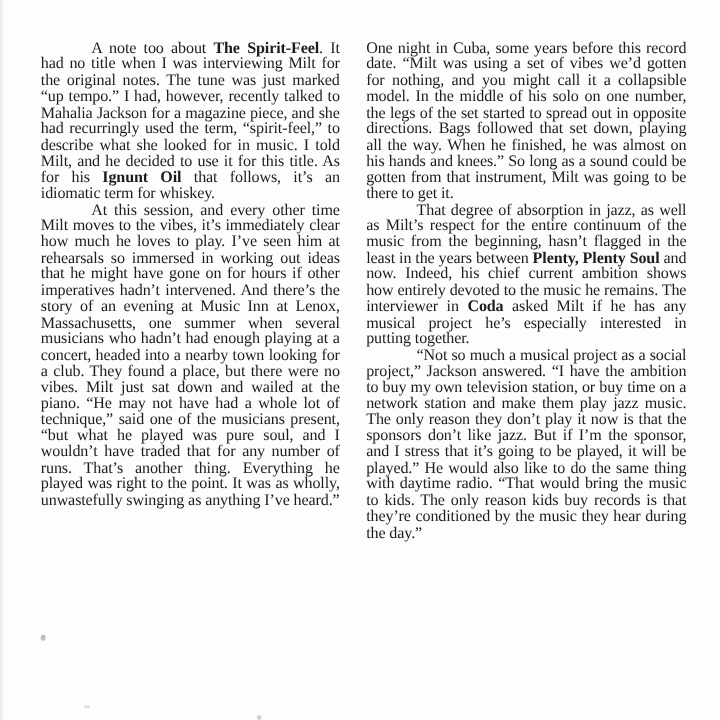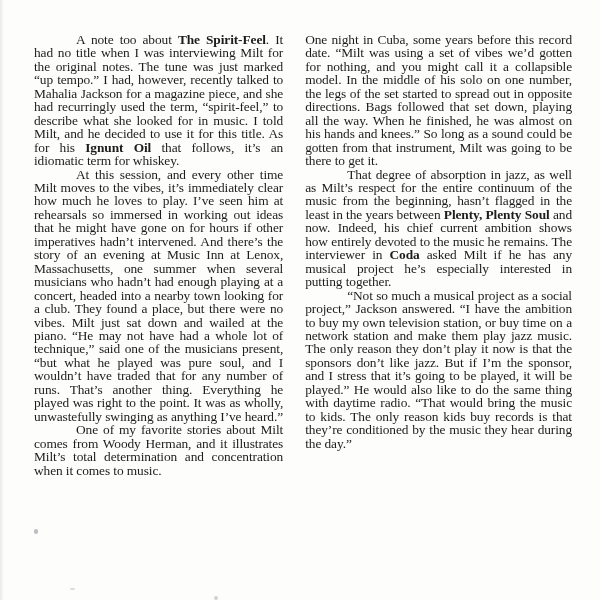--- a/index.html
+++ b/index.html
@@ -49,21 +49,20 @@
 </style>
 </head>
 <body>
 
 <div class="page" style="background: rgb(253, 253, 252); color: rgb(28, 28, 28);">
   <div class="scan-edge"></div>
   <div class="columns">
     <div class="col col-left">
         <p class="para indent"><span class="">A note too about </span><span class="b">The Spirit-Feel</span><span class="">. It had no title when I was interviewing Milt for the original notes. The tune was just marked “up tempo.” I had, however, recently talked to Mahalia Jackson for a magazine piece, and she had recurringly used the term, “spirit-feel,” to describe what she looked for in music. I told Milt, and he decided to use it for this title. As for his </span><span class="b">Ignunt Oil</span><span class=""> that follows, it’s an idiomatic term for whiskey.</span></p>
         <p class="para indent"><span class="">At this session, and every other time Milt moves to the vibes, it’s immediately clear how much he loves to play. I’ve seen him at rehearsals so immersed in working out ideas that he might have gone on for hours if other imperatives hadn’t intervened. And there’s the story of an evening at Music Inn at Lenox, Massachusetts, one summer when several musicians who hadn’t had enough playing at a concert, headed into a nearby town looking for a club. They found a place, but there were no vibes. Milt just sat down and wailed at the piano. “He may not have had a whole lot of technique,” said one of the musicians present, “but what he played was pure soul, and I wouldn’t have traded that for any number of runs. That’s another thing. Everything he played was right to the point. It was as wholly, unwastefully swinging as anything I’ve heard.”</span></p>
-        <p class="para indent"><span class="">One of my favorite stories about Milt comes from Woody Herman, and it illustrates Milt’s total determination and concentration when it comes to music.</span></p>
       </div>
     <div class="col col-right">
         <p class="para"><span class="">One night in Cuba, some years before this record date. “Milt was using a set of vibes we’d gotten for nothing, and you might call it a collapsible model. In the middle of his solo on one number, the legs of the set started to spread out in opposite directions. Bags followed that set down, playing all the way. When he finished, he was almost on his hands and knees.” So long as a sound could be gotten from that instrument, Milt was going to be there to get it.</span></p>
         <p class="para indent"><span class="">That degree of absorption in jazz, as well as Milt’s respect for the entire continuum of the music from the beginning, hasn’t flagged in the least in the years between </span><span class="b">Plenty, Plenty Soul</span><span class=""> and now. Indeed, his chief current ambition shows how entirely devoted to the music he remains. The interviewer in </span><span class="b">Coda</span><span class=""> asked Milt if he has any musical project he’s especially interested in putting together.</span></p>
         <p class="para indent"><span class="">“Not so much a musical project as a social project,” Jackson answered. “I have the ambition to buy my own television station, or buy time on a network station and make them play jazz music. The only reason they don’t play it now is that the sponsors don’t like jazz. But if I’m the sponsor, and I stress that it’s going to be played, it will be played.” He would also like to do the same thing with daytime radio. “That would bring the music to kids. The only reason kids buy records is that they’re conditioned by the music they hear during the day.”</span></p>
       </div>
   </div>
   <div class="speck s1"></div>
   <div class="speck s2"></div>
   <div class="speck s3"></div>

